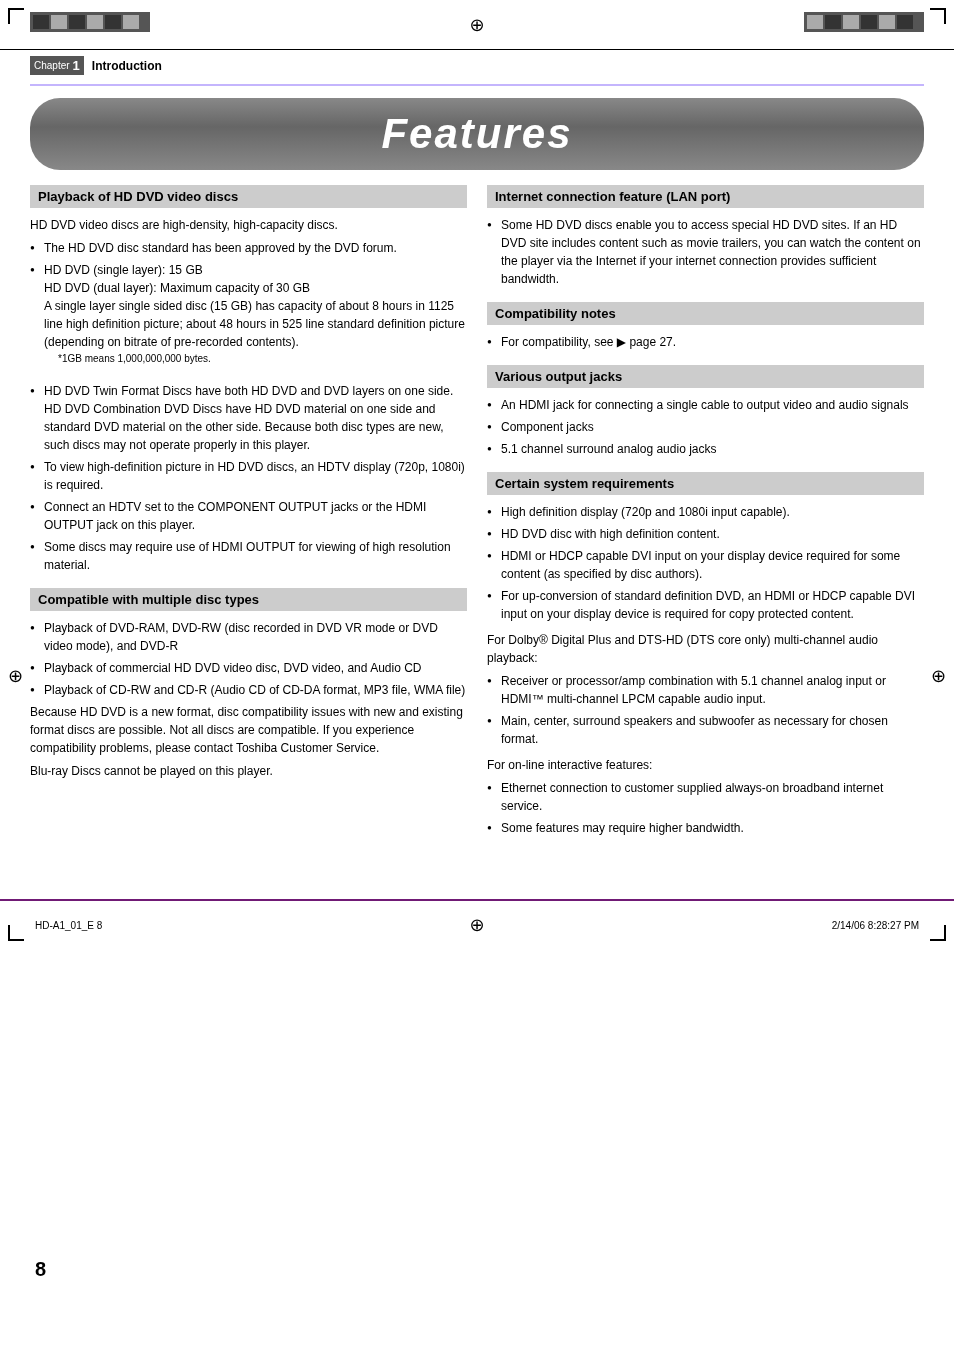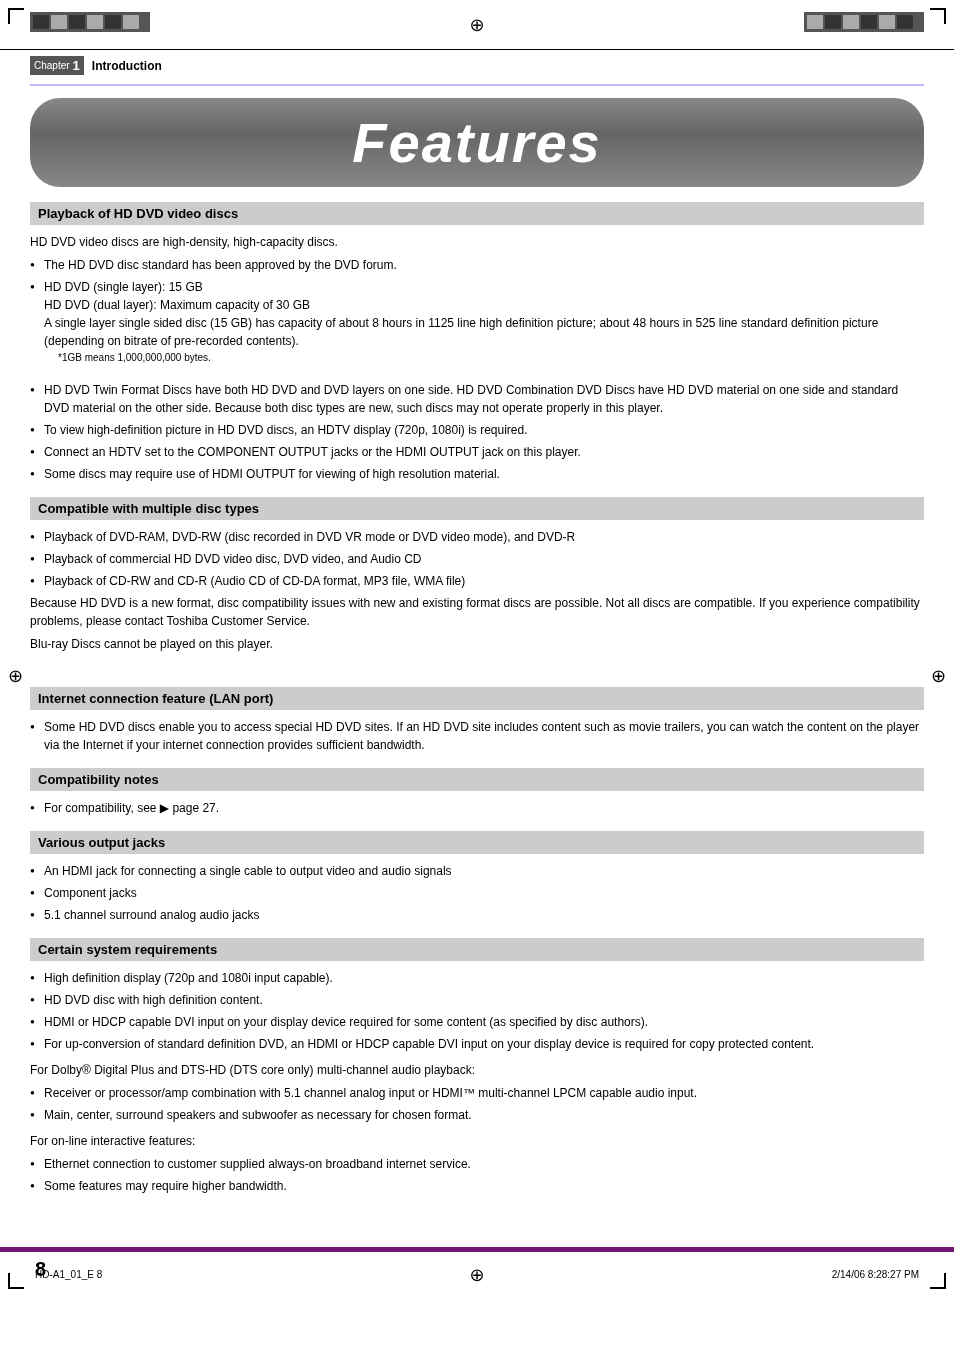--- a/index.html
+++ b/index.html
@@ -69,33 +69,32 @@
 
     
     .title-banner {
       margin: 12px 30px;
       background: linear-gradient(to bottom, #888 0%, #666 40%, #888 100%);
       border-radius: 30px;
       text-align: center;
       padding: 12px 0;
     }
     .title-banner h1 {
-      font-size: 56px;
+      font-size: 42px;
       font-weight: bold;
       color: #fff;
       letter-spacing: 2px;
       font-style: italic;
     }
 
     
     .content-area {
       display: flex;
       margin: 15px 30px 0 30px;
       gap: 20px;
-      flex-direction: column;
     }
     .left-column {
       flex: 1;
       min-width: 0;
     }
     .right-column {
       flex: 1;
       min-width: 0;
     }
 
@@ -139,22 +138,22 @@
     }
 
     
     .bottom-border {
       width: 100%;
       height: 50px;
       position: relative;
       display: flex;
       align-items: center;
       justify-content: center;
-      border-top: 5px solid #701a75;
-      margin-top: 38px;
+      border-top: 2px solid #701a75;
+      margin-top: 48px;
     }
     .bottom-left-text {
       position: absolute;
       left: 35px;
       font-size: 10px;
       color: #000;
     }
     .bottom-right-text {
       position: absolute;
       right: 35px;

